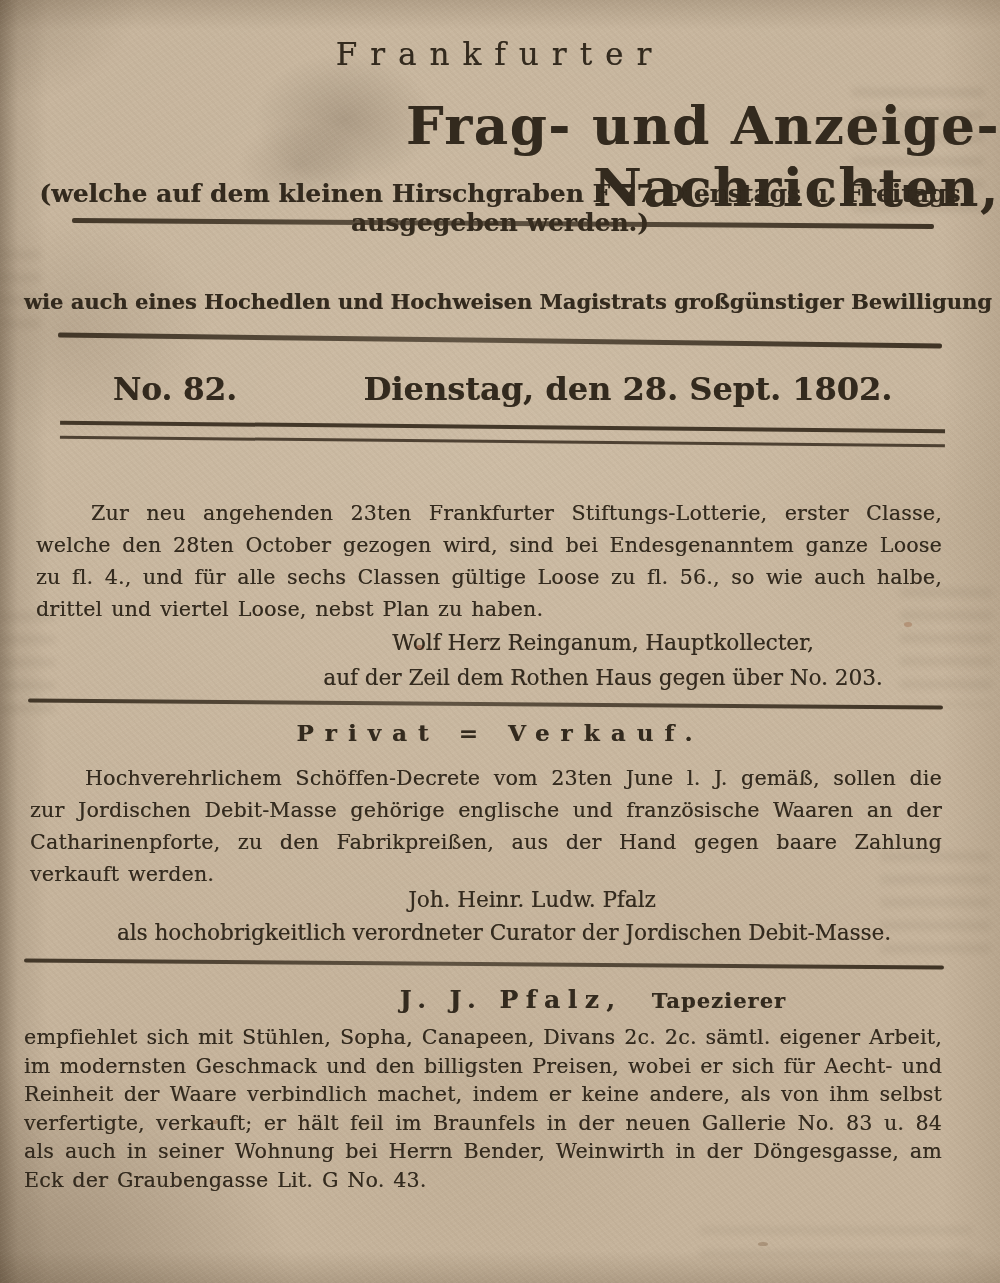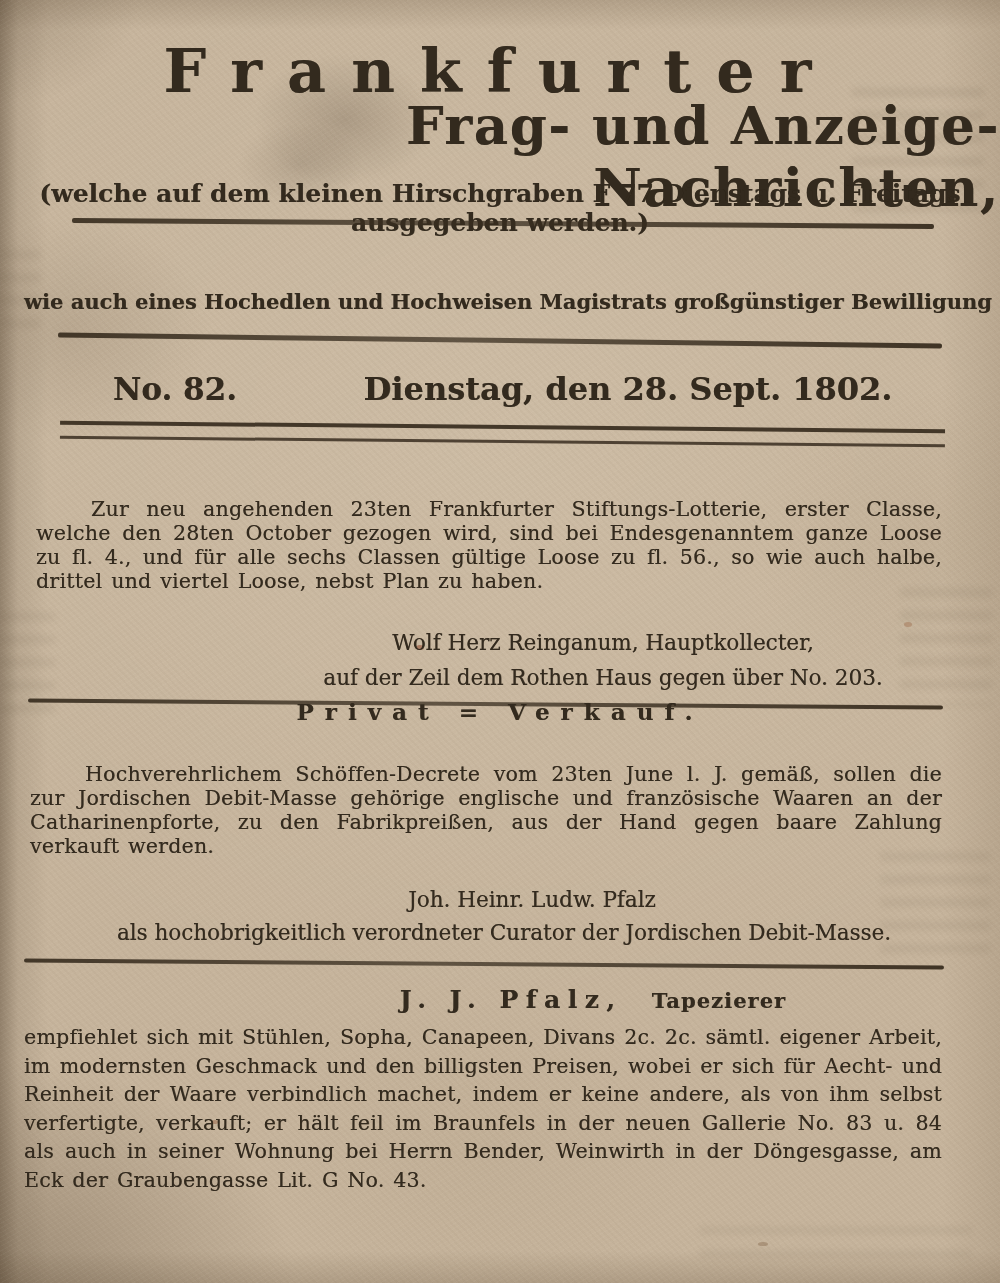--- a/index.html
+++ b/index.html
@@ -19,29 +19,29 @@
       radial-gradient(ellipse 200px 150px at 0px 0px, rgba(70,54,36,0.20), rgba(70,54,36,0) 70%),
       linear-gradient(90deg, rgba(74,58,40,0.42) 0px, rgba(74,58,40,0.12) 18px, rgba(74,58,40,0) 48px),
       linear-gradient(270deg, rgba(110,90,66,0.16) 0px, rgba(110,90,66,0) 58px),
       linear-gradient(180deg, rgba(90,72,50,0.20) 0px, rgba(90,72,50,0) 30px),
       linear-gradient(0deg, rgba(90,72,50,0.22) 0px, rgba(90,72,50,0) 32px),
       radial-gradient(ellipse 900px 720px at 50% 34%, rgba(255,246,226,0.12), rgba(255,246,226,0) 80%),
       #c6b49c;
   }
   .txt { position:absolute; text-shadow:0.3px 0.3px 0.6px rgba(40,32,20,0.55); }
   .center { left:0; right:0; text-align:center; }
-  .title1 { top:36px; font-size:60px; font-weight:bold; letter-spacing:0.42em; }
+  .title1 { top:36px; font-size:31px; font-weight:normal; letter-spacing:0.42em; }
   .title2 { top:94px; font-size:53px; font-weight:bold; letter-spacing:0.03em;text-align:right; }
   .subtitle { top:179px; font-size:25px; font-weight:bold; }
   .priv1 { top:246px; font-size:25px; font-weight:bold; }
   .priv2 { top:289px; font-size:21px; font-weight:bold;margin-left:16px; }
   .issue-no { left:113px; top:371px; font-size:31px; font-weight:bold; }
   .issue-date { left:0; right:0; top:370px; text-align:center; font-size:32px; font-weight:bold; transform:translateX(128px); }
   .sec-heading { font-size:23px; font-weight:bold; letter-spacing:0.48em; }
-  .body-par { text-align:justify; font-size:20.5px; line-height:24px; letter-spacing:0.012em; word-spacing:2px; }
+  .body-par { text-align:justify; font-size:20.5px; line-height:32px; letter-spacing:0.012em; word-spacing:2px; }
   .sig { left:0; right:0; text-align:center; font-size:21.5px; line-height:34px; }
   .rule { position:absolute; height:4px; border-radius:2px;
           background:linear-gradient(90deg, rgba(56,45,31,0.92), rgba(56,45,31,0.72) 45%, rgba(56,45,31,0.95)); }
   .rule-double { position:absolute; height:11px; background:none;
           border-top:4px solid rgba(56,45,31,0.92); border-bottom:3px solid rgba(56,45,31,0.85); }
   .ghost { position:absolute; pointer-events:none; opacity:0.18; filter:blur(3px);
           background:repeating-linear-gradient(180deg, rgba(96,82,62,0.55) 0 9px, rgba(96,82,62,0) 9px 23px); }
   .speck { position:absolute; border-radius:50%; }
   .zuber-name { font-size:25px; font-weight:bold; letter-spacing:0.3em; }
   .zuber-role { font-size:21px; font-weight:bold; letter-spacing:0.05em; margin-left:24px; }
@@ -77,21 +77,21 @@
   <div class="txt issue-date">Dienstag, den 28. Sept. 1802.</div>
 
   <div class="rule-double" style="left:60px; top:425px; width:885px; transform:rotate(0.55deg);"></div>
 
   <div class="txt body-par" style="top:497px; left:36px; right:58px; text-indent:55px;">Zur neu angehenden 23ten Frankfurter Stiftungs-Lotterie, erster Classe, welche den 28ten October gezogen wird, sind bei Endesgenanntem ganze Loose zu fl. 4., und für alle sechs Classen gültige Loose zu fl. 56., so wie auch halbe, drittel und viertel Loose, nebst Plan zu haben.</div>
   <div class="txt sig" style="top:626px; transform:translateX(103px);">Wolf Herz Reinganum, Hauptkollecter,</div>
   <div class="txt sig" style="top:661px; transform:translateX(103px);">auf der Zeil dem Rothen Haus gegen über No. 203.</div>
 
   <div class="rule" style="left:28px; top:702px; width:915px; height:4px; transform:rotate(0.45deg);"></div>
 
-  <div class="txt center sec-heading" style="top:698px;">Privat = Verkauf.</div>
+  <div class="txt center sec-heading" style="top:719px;">Privat = Verkauf.</div>
   <div class="txt body-par" style="top:762px; left:30px; right:58px; text-indent:55px;">Hochverehrlichem Schöffen-Decrete vom 23ten June l. J. gemäß, sollen die zur Jordischen Debit-Masse gehörige englische und französische Waaren an der Catharinenpforte, zu den Fabrikpreißen, aus der Hand gegen baare Zahlung verkauft werden.</div>
   <div class="txt sig" style="top:883px; transform:translateX(32px);">Joh. Heinr. Ludw. Pfalz</div>
   <div class="txt sig" style="top:916px; transform:translateX(4px);">als hochobrigkeitlich verordneter Curator der Jordischen Debit-Masse.</div>
 
   <div class="rule" style="left:24px; top:962px; width:920px; height:4px; transform:rotate(0.45deg);"></div>
 
   <div class="txt center" style="top:985px; transform:translateX(93px);">
     <span class="zuber-name">J. J. Pfalz,</span>
     <span class="zuber-role">Tapezierer</span>
   </div>

